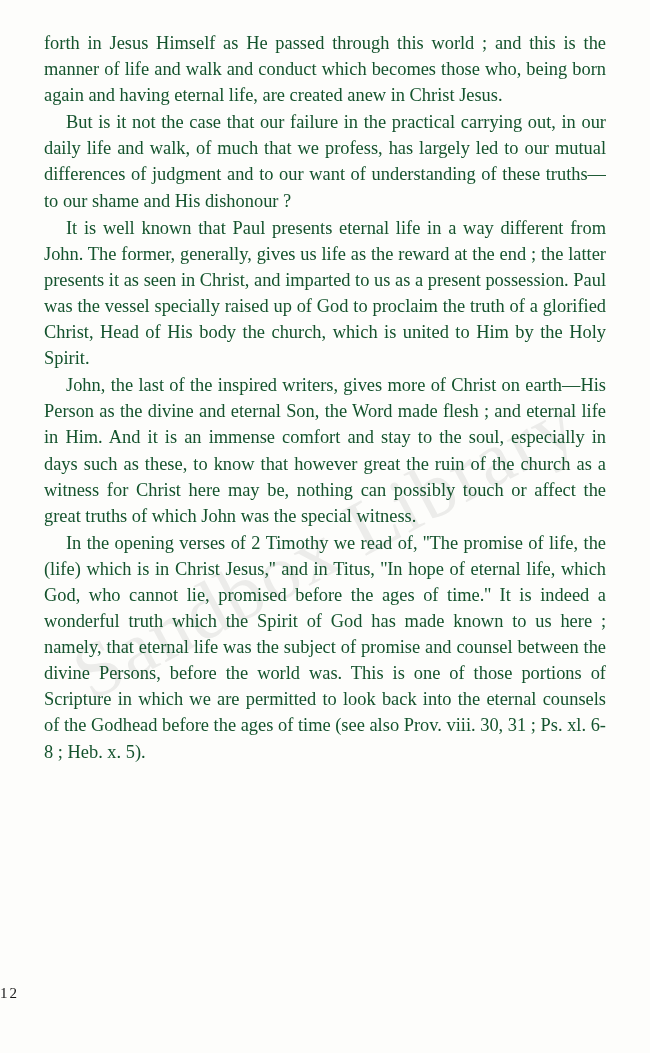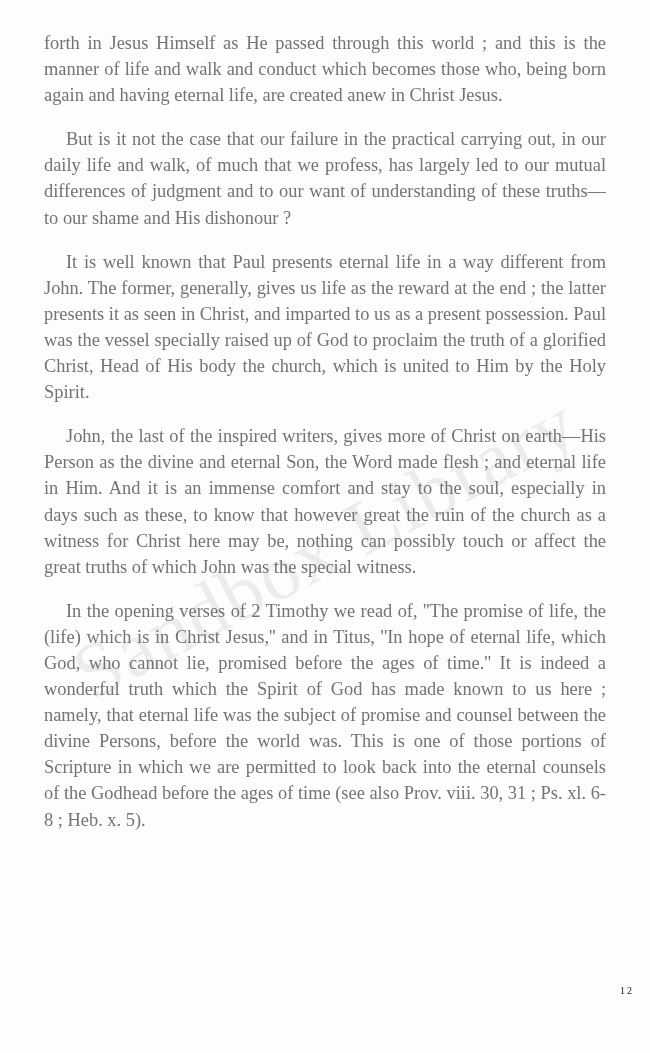--- a/index.html
+++ b/index.html
@@ -43,35 +43,35 @@
     top: 30px;
     width: 562px;
   }
   p.para {
     margin: 0 0 0 0;
     font-size: 18.4px;
     line-height: 26.1px;
     text-align: justify;
     text-justify: inter-word;
     text-indent: 22px;
-    color: #737373;
+    color: #14532d;
   }
   p.para.no-indent {
     text-indent: 0;
   }
   p.para + p.para {
-    margin-top: 18px;
+    margin-top: 1px;
   }
   .page-number {
     position: absolute;
     left: 0;
     right: 16px;
     top: 985px;
-    text-align: right;
-    font-size: 10px;
+    text-align: left;
+    font-size: 15px;
     letter-spacing: 2px;
     color: #161616;
     font-family: "Liberation Serif", serif;
   }
 </style>
 </head>
 <body>
 
 <div class="page">
 

